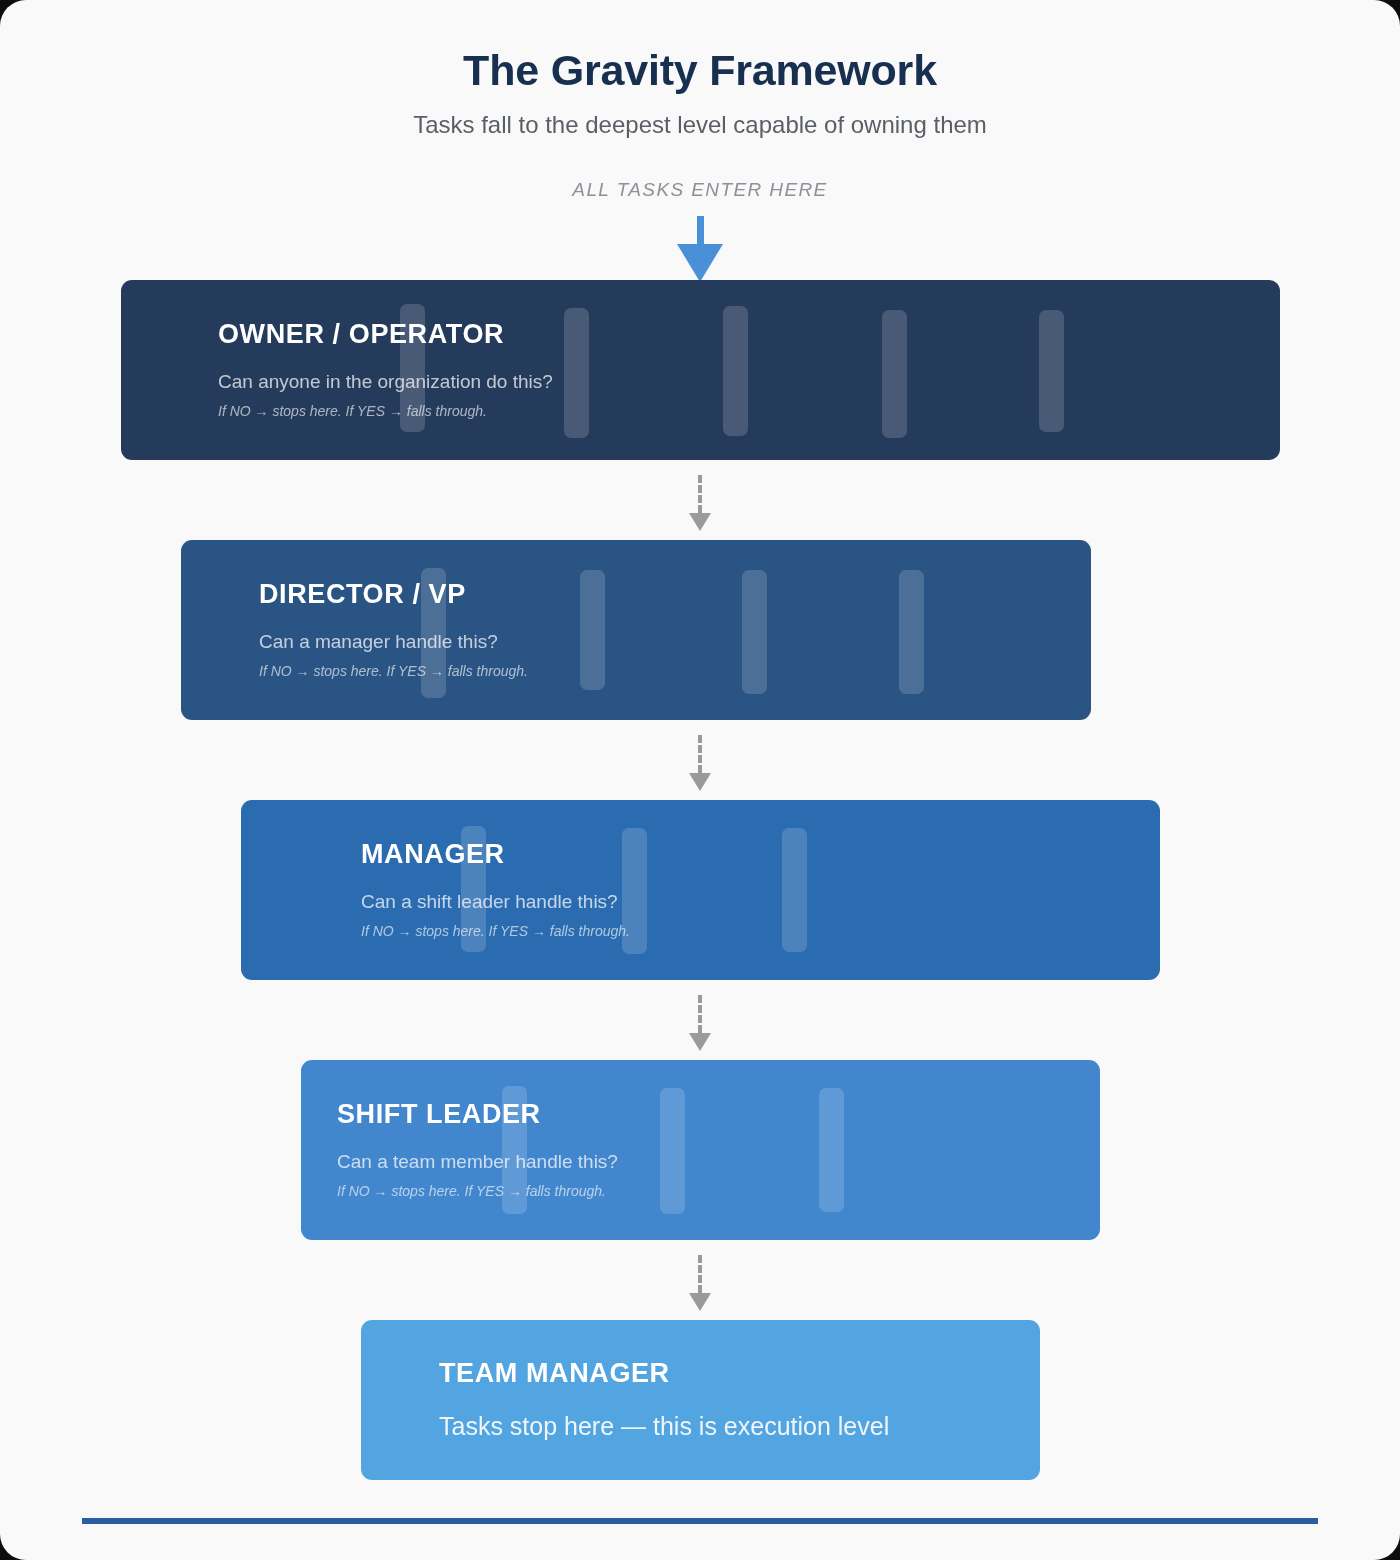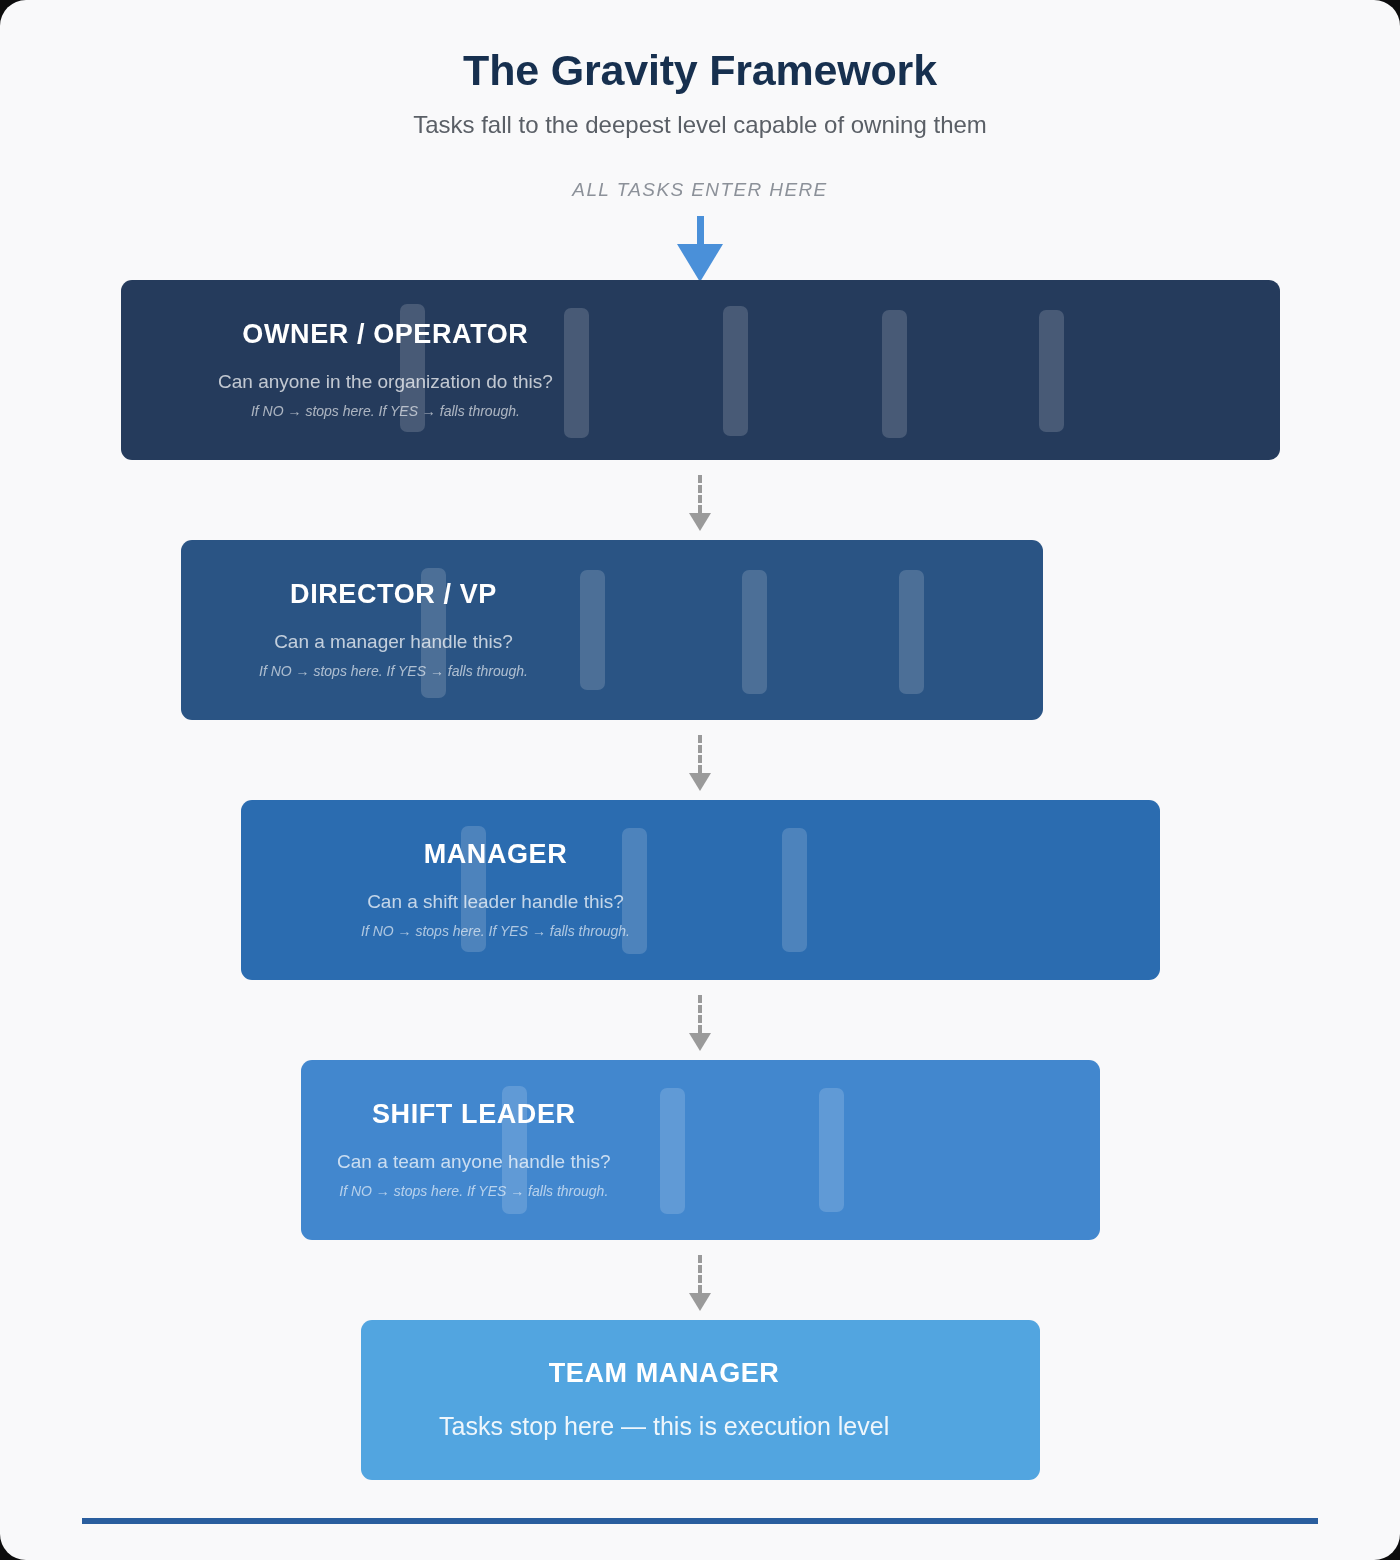--- a/index.html
+++ b/index.html
@@ -81,21 +81,20 @@
     border-radius: 7px;
     background: rgba(255,255,255,0.16);
   }
   .band-text {
     position: absolute;
     left: 0; top: 0;
     height: 100%;
     display: flex;
     flex-direction: column;
     justify-content: center;
-    text-align: center;
   }
   .band-title {
     font-size: 27px;
     font-weight: bold;
     color: #ffffff;
     letter-spacing: 0.6px;
     line-height: 1.1;
   }
   .band-question {
     font-size: 19px;
@@ -174,21 +173,21 @@
       <div class="band-question">Can anyone in the organization do this?</div>
       <div class="band-rule">If NO → stops here. If YES → falls through.</div>
     </div>
   </div>
 
   <div class="connector" style="top:475px;">
     <div class="dashline"></div>
     <div class="dashhead"></div>
   </div>
 
-  <div class="band" style="left:181px; top:540px; width:862px; height:180px; background:#2a5484;">
+  <div class="band" style="left:181px; top:540px; width:862px; height:180px; background:#2a5484;padding-left:48px;">
     <div class="band-bars">
       <div class="bar" style="left:240px; top:28px; width:25px; height:130px;"></div>
       <div class="bar" style="left:399px; top:30px; width:25px; height:120px;"></div>
       <div class="bar" style="left:561px; top:30px; width:25px; height:124px;"></div>
       <div class="bar" style="left:718px; top:30px; width:25px; height:124px;"></div>
     </div>
     <div class="band-text" style="padding-left:78px;">
       <div class="band-title">DIRECTOR / VP</div>
       <div class="band-question">Can a manager handle this?</div>
       <div class="band-rule">If NO → stops here. If YES → falls through.</div>
@@ -219,21 +218,21 @@
   </div>
 
   <div class="band" style="left:301px; top:1060px; width:799px; height:180px; background:#4287ce;">
     <div class="band-bars">
       <div class="bar" style="left:201px; top:26px; width:25px; height:128px;"></div>
       <div class="bar" style="left:359px; top:28px; width:25px; height:126px;"></div>
       <div class="bar" style="left:518px; top:28px; width:25px; height:124px;"></div>
     </div>
     <div class="band-text" style="padding-left:36px;">
       <div class="band-title">SHIFT LEADER</div>
-      <div class="band-question">Can a team anyone handle this?</div>
+      <div class="band-question">Can a team member handle this?</div>
       <div class="band-rule">If NO → stops here. If YES → falls through.</div>
     </div>
   </div>
 
   <div class="connector" style="top:1255px;">
     <div class="dashline"></div>
     <div class="dashhead"></div>
   </div>
 
   <div class="band" style="left:361px; top:1320px; width:679px; height:160px; background:#52a5e0;">

